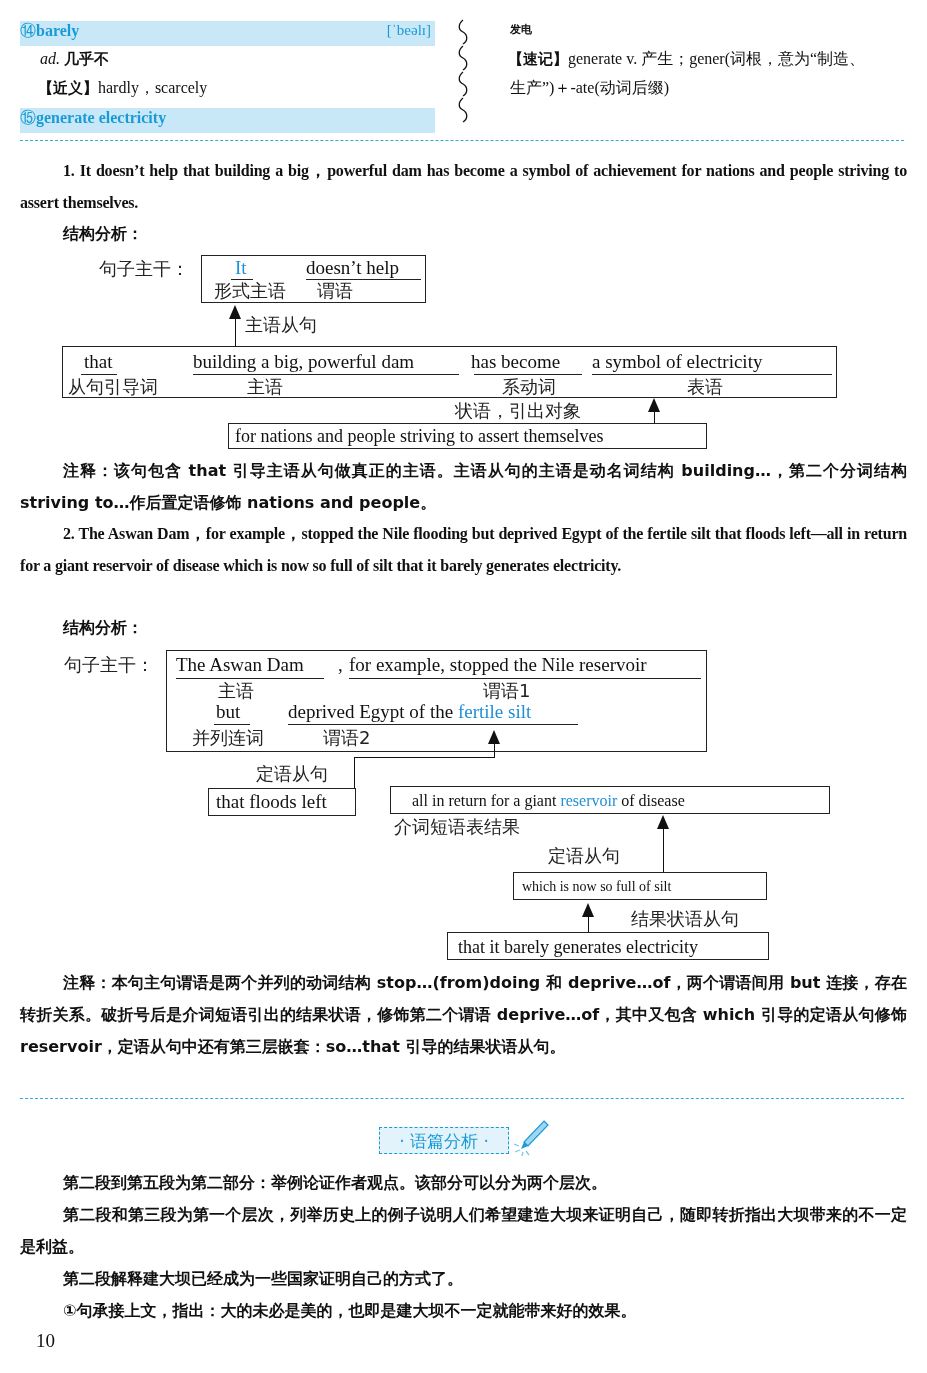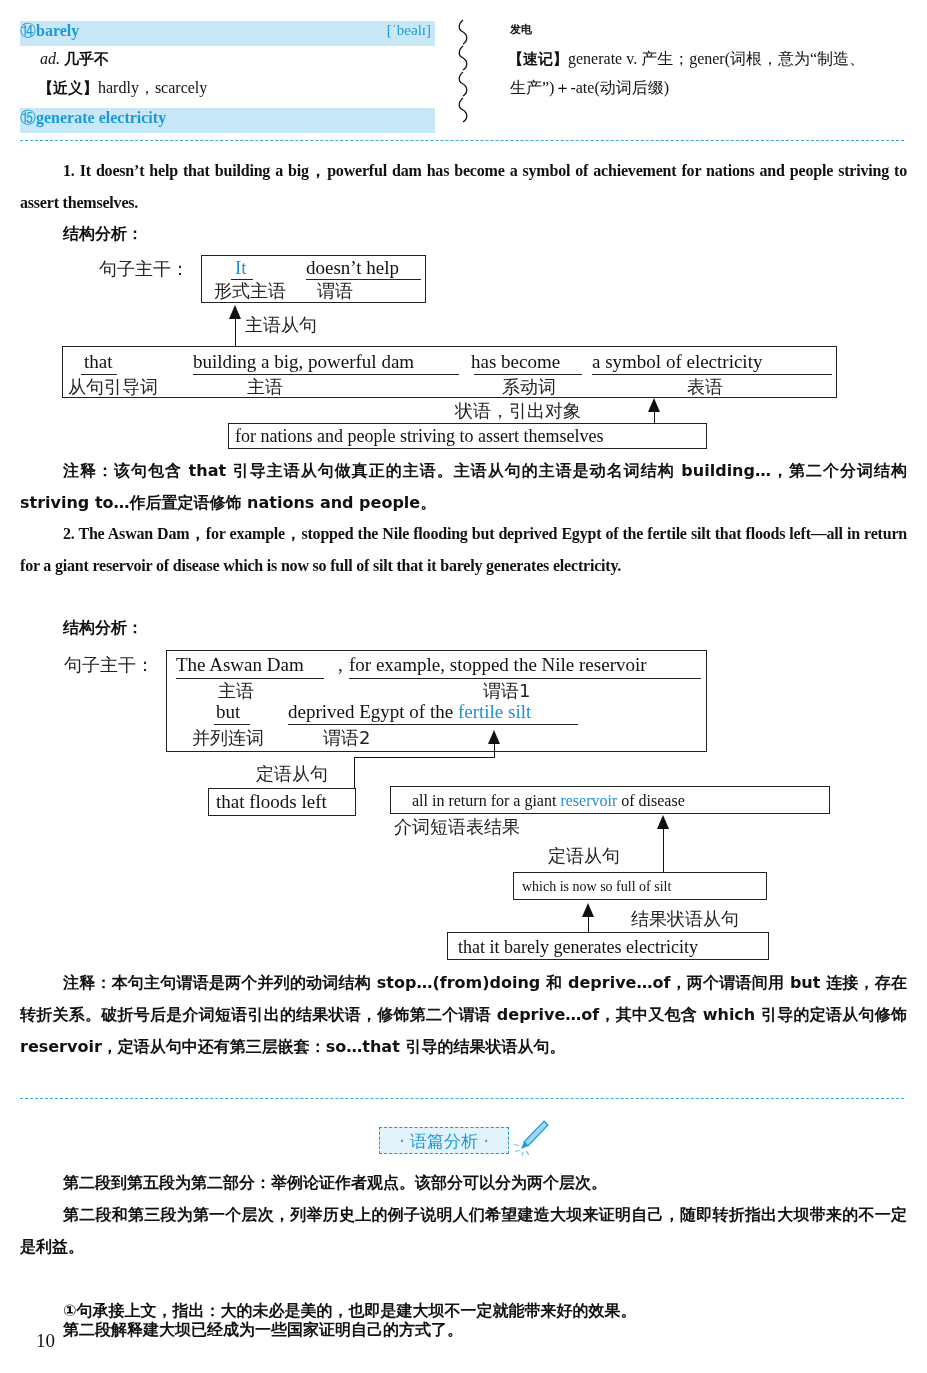--- a/index.html
+++ b/index.html
@@ -159,16 +159,16 @@
   <g stroke="#7cc8ea" stroke-width="1.3">
     <line x1="5" y1="28" x2="0" y2="26"></line>
       <line x1="6" y1="32" x2="1" y2="34"></line>
     <line x1="9" y1="34" x2="8" y2="38"></line>
       <line x1="12" y1="33" x2="15" y2="37"></line>
   </g>
 </svg>
 
 <div class="para indent" style="top:1167px;"><span class="cn-b" style="font-size:16px;">第二段到第五段为第二部分：举例论证作者观点。该部分可以分为两个层次。</span></div>
 <div class="para indent" style="top:1199px;"><span class="cn-b" style="font-size:16px;">第二段和第三段为第一个层次，列举历史上的例子说明人们希望建造大坝来证明自己，随即转折指出大坝带来的不一定是利益。</span></div>
-<div class="para indent" style="top:1314px;"><span class="cn-b" style="font-size:16px;">第二段解释建大坝已经成为一些国家证明自己的方式了。</span></div>
+<div class="para indent" style="top:1263px;"><span class="cn-b" style="font-size:16px;">第二段解释建大坝已经成为一些国家证明自己的方式了。</span></div>
 <div class="para indent" style="top:1295px;"><span class="cn-b" style="font-size:16px;">①句承接上文，指出：大的未必是美的，也即是建大坝不一定就能带来好的效果。</span></div>
 
 <div class="pageno">10</div>
 
 </body></html>

